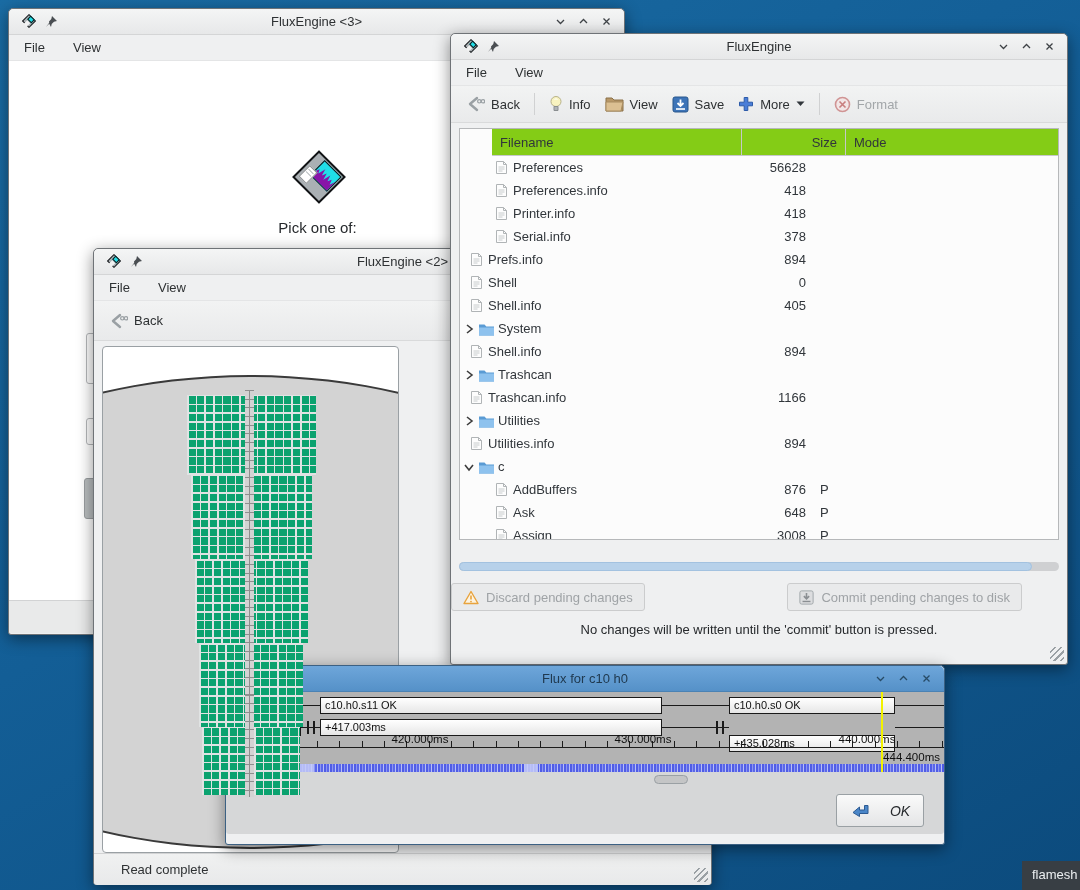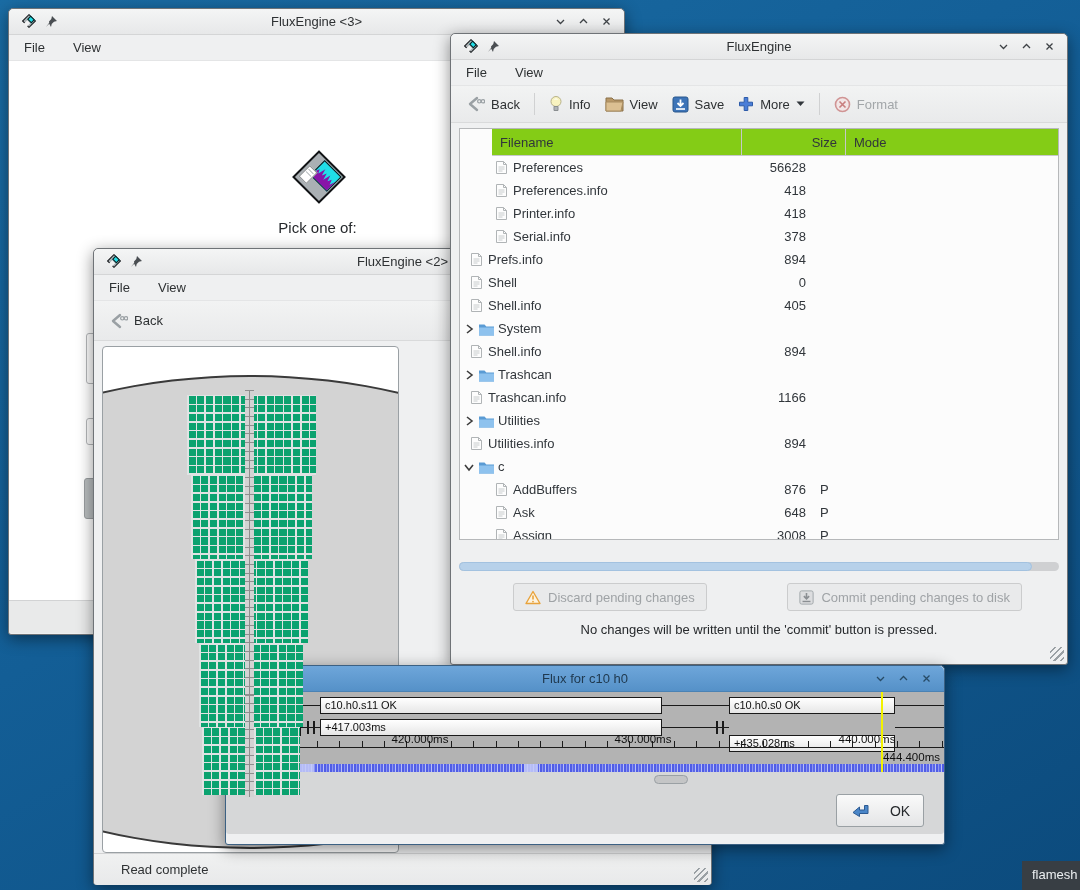--- a/index.html
+++ b/index.html
@@ -93,21 +93,21 @@
   .trow.file2 .cell.name { padding-left:35px; }
   .trow.folder .cell.name { padding-left:3px; gap:3px; }
   .cell.size { text-align:right; padding-right:8px; }
   .cell.mode { padding-left:6px; }
   .hscroll { margin:22px 8px 0 8px; height:9px; border-radius:5px; background:#cfd0d2; position:relative; }
   .hthumb { position:absolute; left:0; top:0; bottom:0; width:95.5%; border-radius:5px;
     background:#b7d1ea; border:1px solid #a3c2e0; }
   .btnrow { display:flex; margin-top:12px; }
   .gbtn { display:flex; align-items:center; gap:7px; padding:5px 11px; font-size:13px;
     color:#9fa3a6; background:#e9eaeb; border:1px solid #cbcccd; border-radius:3px; height:28px; }
-  .gbtn.discard { margin-left:62px; }
+  .gbtn.discard { }
   .gbtn.commit { margin-left:auto; margin-right:45px; }
   .note { text-align:center; margin-top:11px; font-size:13px; color:#26292c; }
 
   
   #wf { left:225px; top:665px; width:720px; height:180px; border-color:#3c6183; }
   #wf .titlebar { background:linear-gradient(#6ea6da,#5591c8); border-bottom:1px solid #4a82b4; }
   #wf .titlebar .title { color:#203a50; }
   .fx-diagram { position:relative; height:80px; background:#b3b3b3; overflow:hidden; }
   .fxbox { position:absolute; height:17px; background:linear-gradient(#ffffff,#e6e6e6);
     border:1px solid #1a1a1a; font-size:11px; line-height:15px; padding-left:4px;
@@ -124,21 +124,21 @@
   .fxband { position:absolute; left:2px; width:717px; top:72px; height:17px;
     background:repeating-linear-gradient(90deg,#4f5ce6 0 2px,#8d96f1 2px 3px,#5a67e9 3px 5px,#b9bff6 5px 6px); }
   .fxpatch { position:absolute; top:72px; height:17px; background:#c6cbf8; opacity:.85; }
   .fxcursor { position:absolute; left:655px; top:0; width:2px; height:89px; background:#f2f200; z-index:3; }
   .fx-lower { position:relative; height:62px; background:#d6d7d8; border-radius:0 0 3px 3px; }
   .fxpill { position:absolute; left:428px; top:3px; width:34px; height:9px; background:#c4c5c6;
     border:1px solid #9aa0a4; border-radius:5px; }
   .okbtn { position:absolute; right:20px; top:22px; width:88px; height:33px;
     display:flex; align-items:center; justify-content:center; gap:20px;
     background:linear-gradient(#fafafa,#e4e5e6); border:1px solid #9aa0a4; border-radius:3px;
-    font-size:14px; color:#26292c; }
+    font-size:14px; color:#26292c;font-style:italic; }
 
   .flameshot-tip { position:absolute; left:1022px; top:861px; height:29px; padding:6px 10px;
     background:#383e44; color:#eceff1; font-size:13px; white-space:nowrap; overflow:hidden; width:58px; }
 </style>
 </head>
 <body>
 
 <div class="window" id="w3">
   <div class="titlebar">
     <span class="fe-icon">

